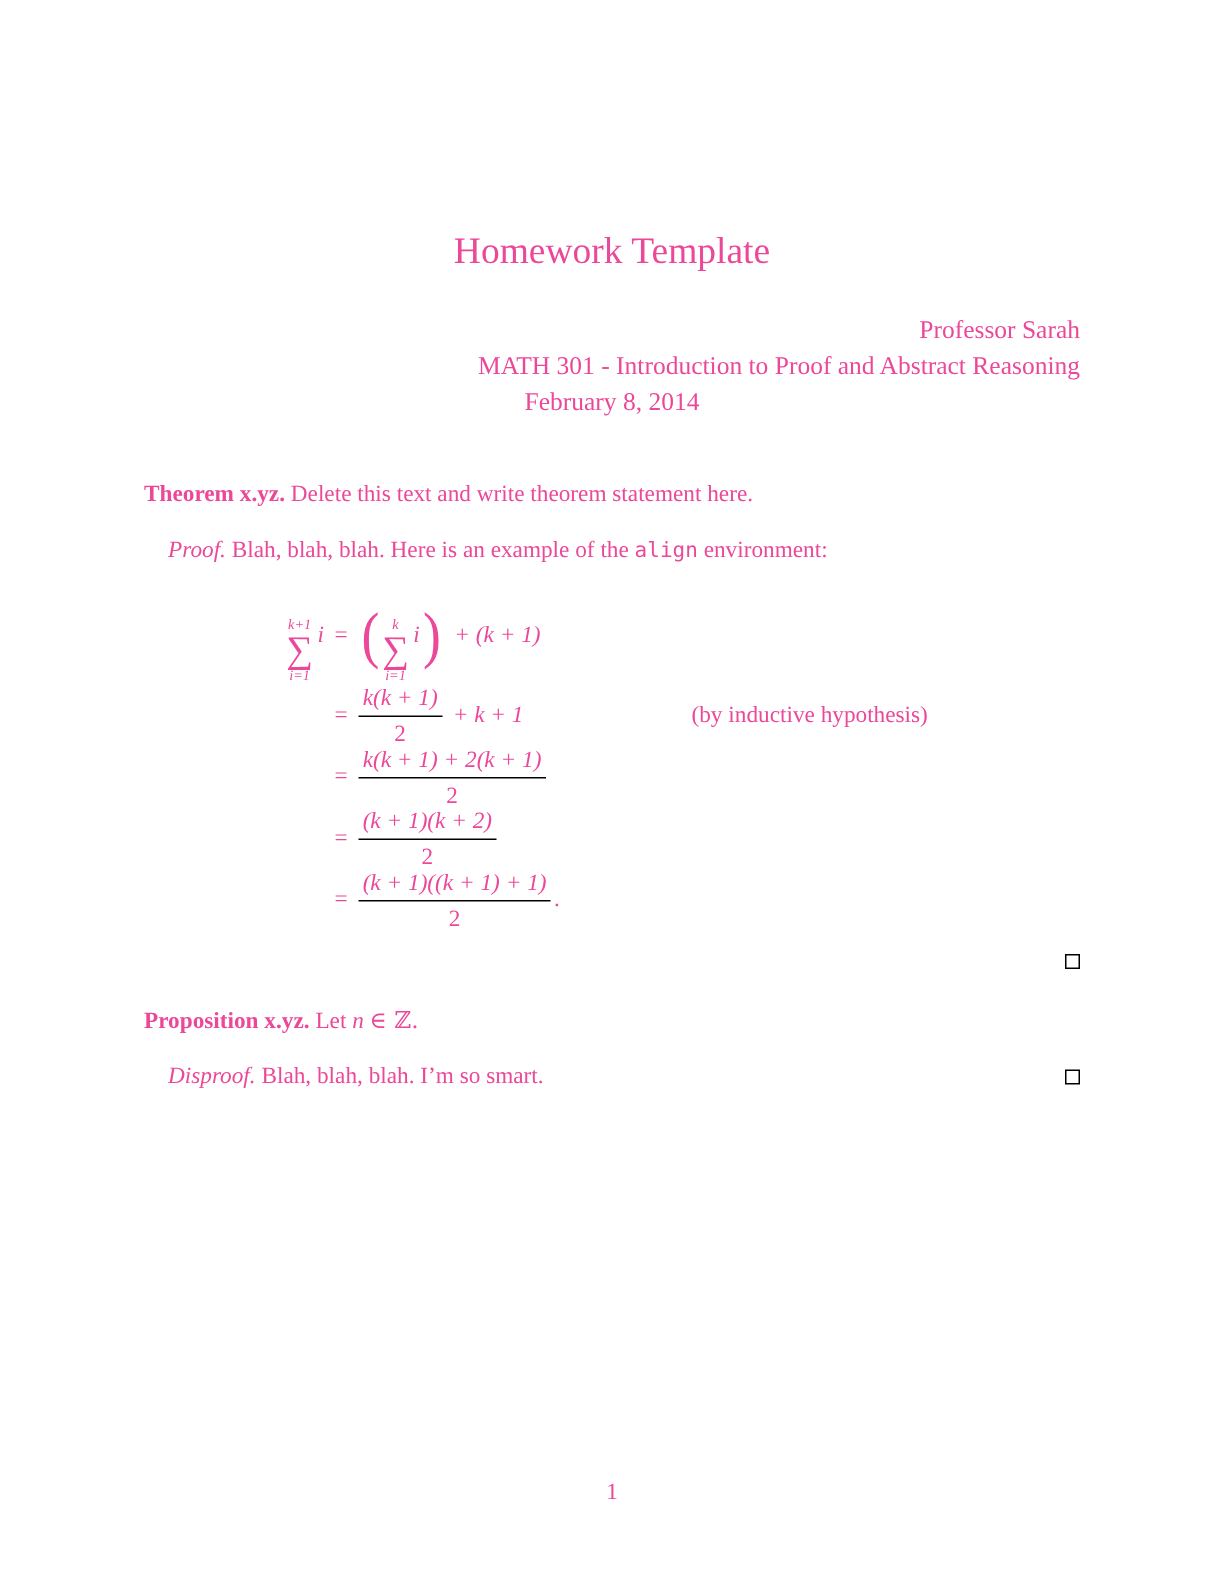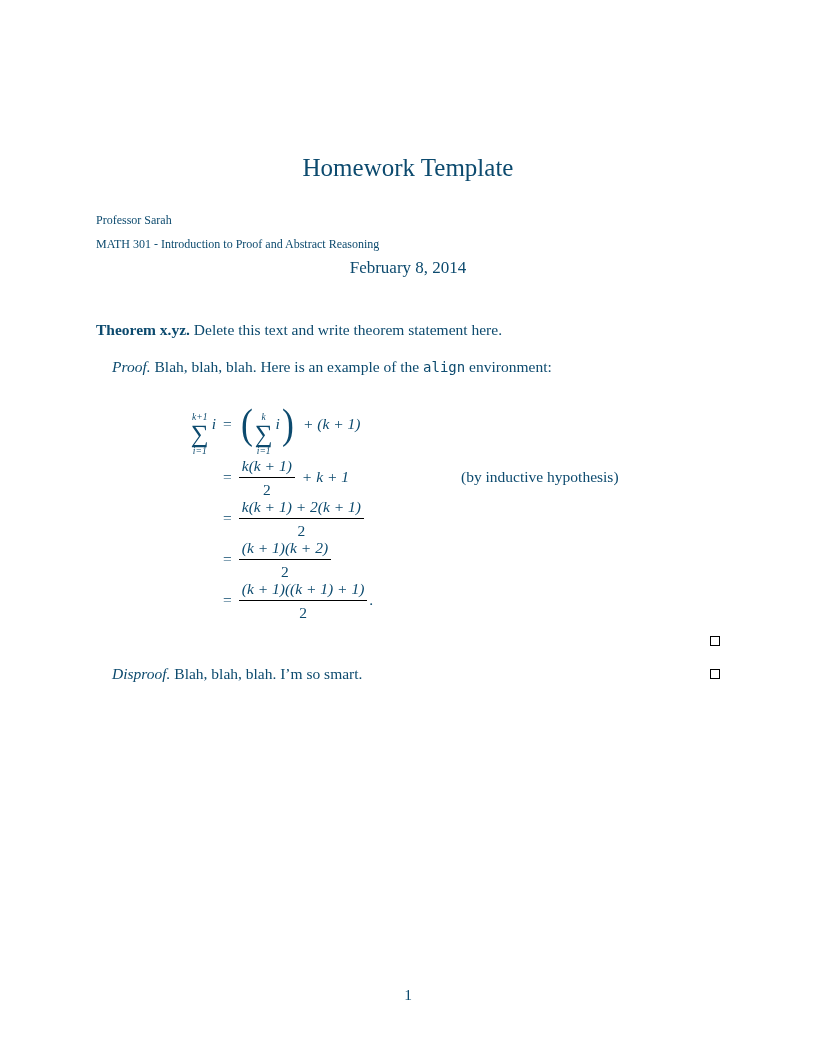--- a/index.html
+++ b/index.html
@@ -2,21 +2,21 @@
 <html><head>
 <meta charset="utf-8">
 <style>
   * { box-sizing: border-box; }
   html, body { margin: 0; padding: 0; background: #ffffff; }
   .page {
     position: relative;
     width: 816px;
     height: 1056px;
     background: #ffffff;
-    color: #0c4a6e;
+    color: #ec4899;
     font-family: "Liberation Serif", "DejaVu Serif", serif;
     font-size: 15.5px;
     overflow: hidden;
   }
   .content {
     position: absolute;
     left: 96px;
     top: 0;
     width: 624px;
     padding-top: 153px;
@@ -24,22 +24,22 @@
   p { margin: 0; }
   .title {
     margin: 0;
     font-size: 25px;
     font-weight: 400;
     text-align: center;
     line-height: 1.2;
   }
   .author-block {
     margin-top: 25px;
-    text-align: left;
-    font-size: 12px;
+    text-align: right;
+    font-size: 17px;
     line-height: 24px;
   }
   .date {
     margin-top: 2px;
     text-align: center;
     font-size: 17px;
     line-height: 20px;
   }
   .theorem-par { margin-top: 42px; line-height: 1.25; }
   .proof-par   { margin-top: 18px; line-height: 1.25; }
@@ -240,20 +240,26 @@
           <span class="period">.</span>
         </div>
       </div>
 
     </div>
 
     <div class="qed-line">
       <span class="qed-box"></span>
     </div>
 
+    <p class="prop-par">
+      <span class="bold">Proposition x.yz.</span>
+      <span>Let</span>
+      <span class="mi">n</span>
+      <span class="bb">∈ ℤ.</span>
+    </p>
 
     <div class="disproof-row">
       <p>
         <span class="it">Disproof.</span>
         <span>Blah, blah, blah. I’m so smart.</span>
       </p>
       <span class="qed-box"></span>
     </div>
 
   </div>

